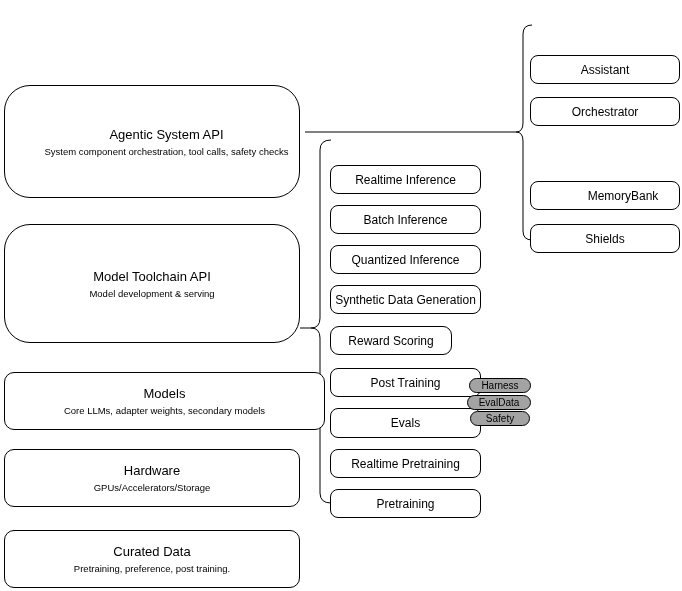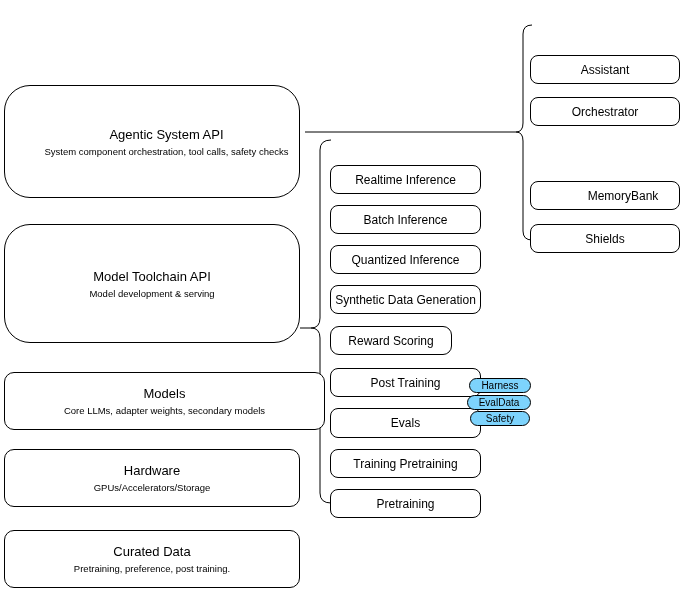--- a/index.html
+++ b/index.html
@@ -48,21 +48,21 @@
   .small-node {
     font-size: 12px;
     line-height: 14px;
     white-space: nowrap;
     margin-top: 20px;
   }
   .pill {
     position: absolute;
     box-sizing: border-box;
     border: 1px solid #000000;
-    background: #7dd3fc;
+    background: #a3a3a3;
     border-radius: 8px;
     display: flex;
     align-items: center;
     justify-content: center;
     font-size: 10px;
     line-height: 11px;
     white-space: nowrap;
     z-index: 2;
   }
 </style>
@@ -104,21 +104,21 @@
     <div class="subtitle">Pretraining, preference, post training.</div>
   </div>
 
   <div class="node small-node" style="left:330px; top:145px; width:151px; height:29px; border-radius:8px;">Realtime Inference</div>
   <div class="node small-node" style="left:330px; top:185px; width:151px; height:29px; border-radius:8px;">Batch Inference</div>
   <div class="node small-node" style="left:330px; top:225px; width:151px; height:29px; border-radius:8px;">Quantized Inference</div>
   <div class="node small-node" style="left:330px; top:265px; width:151px; height:29px; border-radius:8px;">Synthetic Data Generation</div>
   <div class="node small-node" style="left:330px; top:306px; width:122px; height:29px; border-radius:9px;">Reward Scoring</div>
   <div class="node small-node" style="left:330px; top:348px; width:151px; height:29px; border-radius:8px;">Post Training</div>
   <div class="node small-node" style="left:330px; top:388px; width:151px; height:30px; border-radius:8px;">Evals</div>
-  <div class="node small-node" style="left:330px; top:429px; width:151px; height:29px; border-radius:8px;">Training Pretraining</div>
+  <div class="node small-node" style="left:330px; top:429px; width:151px; height:29px; border-radius:8px;">Realtime Pretraining</div>
   <div class="node small-node" style="left:330px; top:469px; width:151px; height:29px; border-radius:8px;">Pretraining</div>
 
   <div class="pill" style="left:469px; top:378px; width:62px; height:15px;">Harness</div>
   <div class="pill" style="left:467px; top:395px; width:64px; height:15px;">EvalData</div>
   <div class="pill" style="left:470px; top:411px; width:60px; height:15px;">Safety</div>
 
   <div class="node small-node" style="left:530px; top:35px; width:150px; height:29px; border-radius:8px;">Assistant</div>
   <div class="node small-node" style="left:530px; top:77px; width:150px; height:29px; border-radius:8px;">Orchestrator</div>
   <div class="node small-node" style="left:530px; top:161px; width:150px; height:29px; border-radius:8px;padding-left:36px;">MemoryBank</div>
   <div class="node small-node" style="left:530px; top:204px; width:150px; height:29px; border-radius:8px;">Shields</div>

